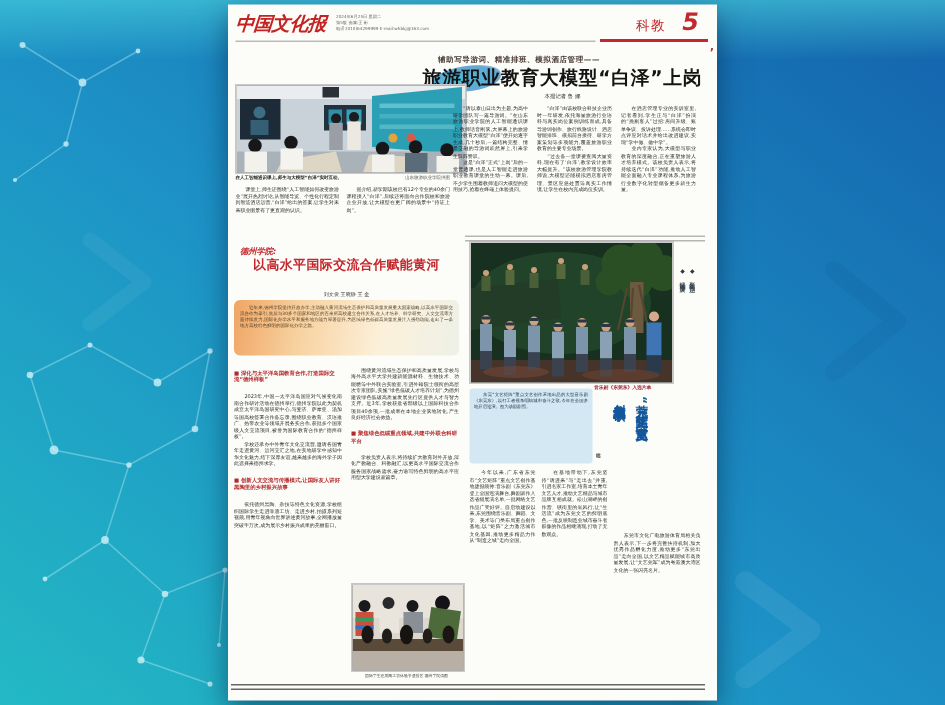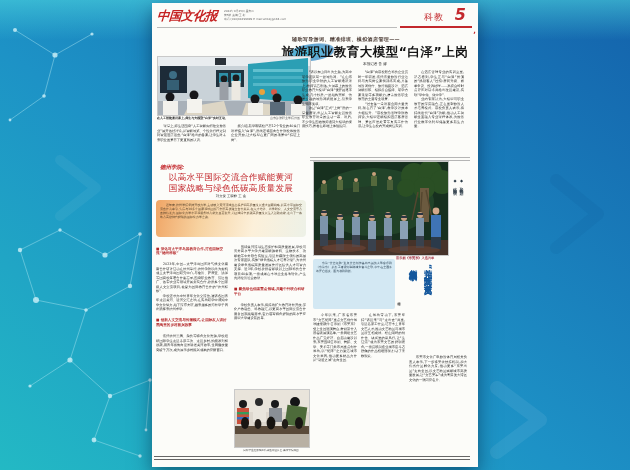--- a/index.html
+++ b/index.html
@@ -36,21 +36,21 @@
   .col{position:absolute;font-size:3.3px;line-height:4.5px;color:#2a2a2a;text-align:justify;
     word-break:break-all;white-space:pre-line;overflow:hidden;}
   .subhead{font-size:3.6px;line-height:4.7px;font-weight:bold;color:#b5282a;
     margin:2px 0;white-space:normal;text-align:left;}
   
   .dbl{border-top:1px solid #b5b5b5;border-bottom:1px solid #b5b5b5;height:2px;}
   .botrule{left:2px;top:453px;width:316px;height:2px;border-top:1px solid #666;border-bottom:1px solid #666;}
   
   .dz-kicker{left:8px;top:161px;font-size:5.5px;font-weight:bold;font-style:italic;color:#c3282d;}
   .dz-headline{left:2px;top:169px;width:154px;text-align:center;font-size:8.6px;line-height:10.5px;
-    font-weight:normal;color:#c3282d;letter-spacing:.3px;}
+    font-weight:bold;color:#c3282d;letter-spacing:.3px;}
   .dz-byline{left:2px;top:191px;width:154px;text-align:center;font-size:3.4px;color:#333;}
   .dz-intro{left:4px;top:197px;width:142px;height:31px;border-radius:4px;padding:3px 4px;
     background:linear-gradient(100deg,#f0a565 0%,#f7d2a0 30%,#fcf0da 65%,#edf1e7 100%);
     font-size:3px;line-height:4.1px;color:#54402a;text-align:justify;word-break:break-all;white-space:pre-line;overflow:hidden;}
   .dz-photo-cap{left:82px;top:445px;width:74px;text-align:center;font-size:2.6px;color:#444;}
   
   .vert{writing-mode:vertical-rl;}
   .dg-kicker{left:299px;top:175px;height:104px;font-size:4px;line-height:6.5px;color:#2a3a46;
     letter-spacing:.8px;white-space:pre-line;}
   .dg-note{left:244px;top:253px;width:58px;font-size:3.2px;font-weight:bold;color:#9e2235;}
@@ -168,21 +168,20 @@
     <div class="col" style="left:262px;top:67px;width:50px;height:88px;">　　在酒店管理专业的实训室里,记者看到,学生正与“白泽”扮演的“挑剔客人”过招:房间升级、账单争议、投诉处理……系统会即时点评应对话术并给出改进建议,实现“学中做、做中学”。
 　　业内专家认为,大模型与职业教育的深度融合,正在重塑旅游人才培养模式。该校负责人表示,将持续迭代“白泽”功能,推动人工智能全面融入专业课程体系,为旅游行业数字化转型储备更多新生力量。</div>
     <div class="col" style="left:5px;top:121px;width:69px;height:33px;">　　课堂上,师生还围绕“人工智能如何改变旅游业”展开热烈讨论,从智能导览、个性化行程定制到智慧酒店运营,“白泽”给出的答案,让学生对未来职业图景有了更直观的认识。</div>
     <div class="col" style="left:79px;top:121px;width:69px;height:33px;">　　据介绍,新学期该校已有12个专业的40余门课程接入“白泽”,后续还将面向合作院校和旅游企业开放,让大模型在更广阔的场景中“持证上岗”。</div>
 
     <div class="abs dbl" style="left:158px;top:154px;width:160px;"></div>
 
     <div class="abs dz-kicker">德州学院:</div>
     <div class="abs dz-headline">
       <div>以高水平国际交流合作赋能黄河</div>
-      <div>国家战略与绿色低碳高质量发展</div>
     </div>
     <div class="abs dz-byline">刘文俊  王晓静  王 金</div>
     <div class="abs dz-intro">　　近年来,德州学院坚持开放办学,主动融入黄河流域生态保护和高质量发展重大国家战略,以高水平国际交流合作为牵引,先后与30多个国家和地区的百余所高校建立合作关系,在人才培养、科学研究、人文交流等方面持续发力,国际化办学水平和服务地方能力显著提升,为区域绿色低碳高质量发展注入强劲动能,走出了一条地方高校特色鲜明的国际化办学之路。</div>
 
     <div class="col" style="left:4px;top:237px;width:72px;height:214px;">
       <div class="subhead">■ 深化与太平洋岛国教育合作,打造国际交流“德州样板”</div>
       <div>　　2023年,中国—太平洋岛国应对气候变化南南合作研讨活动在德州举行,德州学院以此为契机成立太平洋岛国研究中心,与斐济、萨摩亚、汤加等国高校签署合作备忘录,围绕职业教育、汉语推广、热带农业等领域开展务实合作,获批多个国家级人文交流项目,被誉为国际教育合作的“德州样板”。
 　　学校还承办中外青年文化交流营,邀请各国青年走进黄河、运河交汇之地,在实地研学中感知中华文化魅力,结下深厚友谊,越来越多的海外学子因此选择来德州求学。</div>
       <div class="subhead">■ 创新人文交流与传播模式,让国际友人讲好黑陶里的乡村振兴故事</div>
       <div>　　依托德州黑陶、杂技等特色文化资源,学校组织国际学生走进非遗工坊、走进乡村,拍摄系列短视频,用青年视角向世界讲述黄河故事,全网播放量突破千万次,成为展示乡村振兴成果的亮丽窗口。</div>

